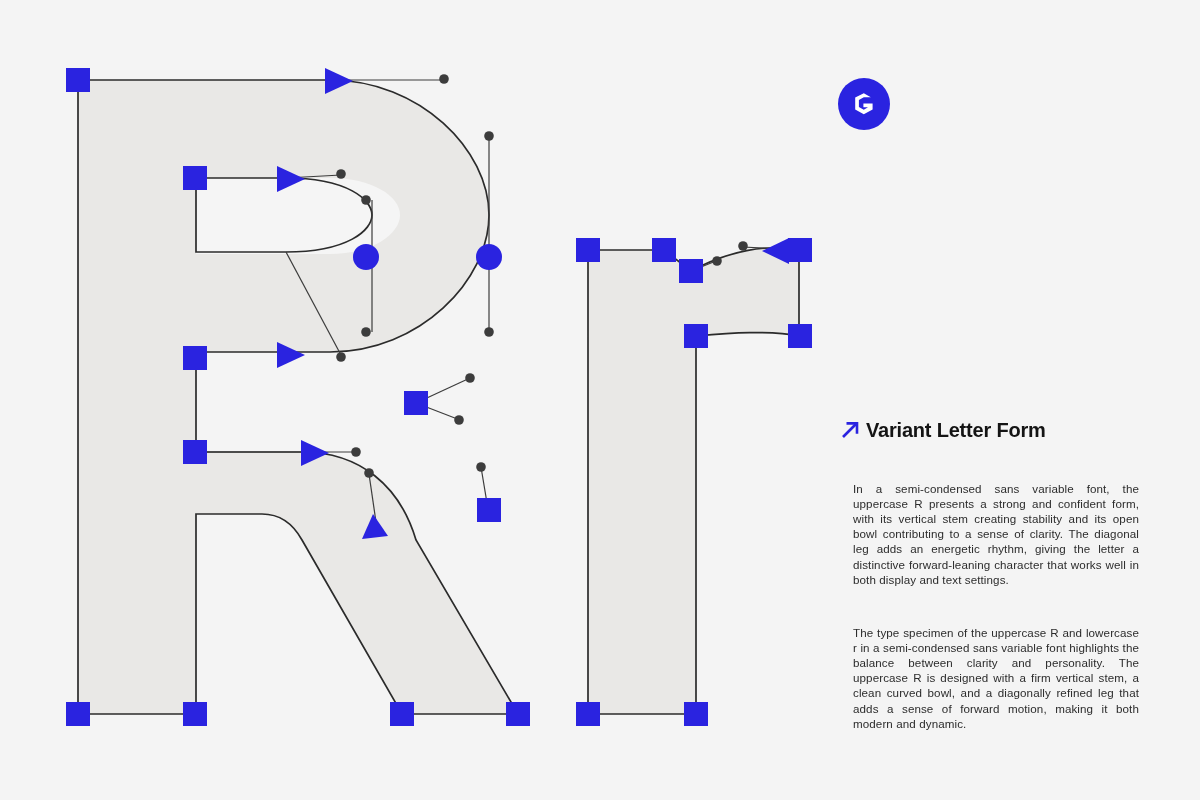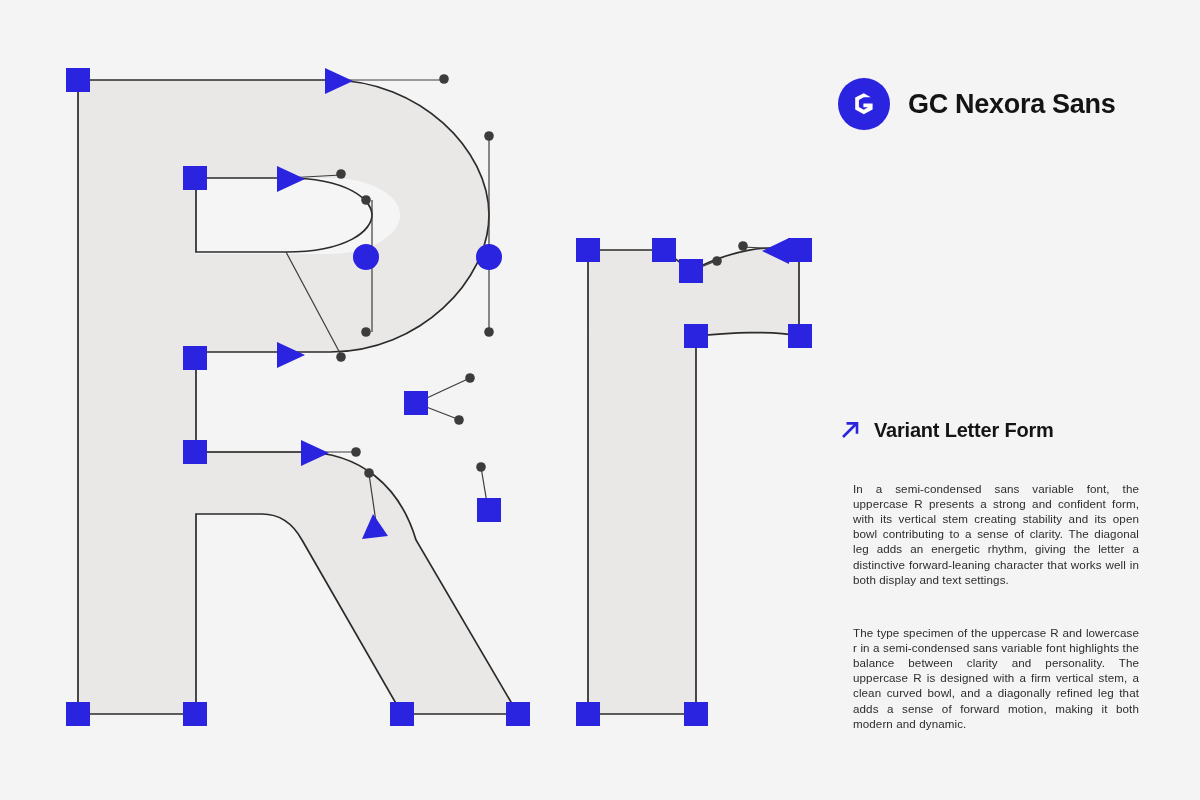--- a/index.html
+++ b/index.html
@@ -68,21 +68,21 @@
     white-space: nowrap;
     font-stretch: condensed;
   }
 
   .section-heading-row {
     position: absolute;
     left: 0;
     top: 418px;
     display: flex;
     align-items: center;
-    gap: 12px;
+    gap: 4px;
   }
   .heading-arrow {
     width: 24px;
     height: 24px;
     flex: 0 0 auto;
     display: block;
   }
   .section-heading {
     font-size: 20px;
     font-weight: 700;
@@ -272,21 +272,20 @@
   </div>
 
   <div id="info-panel">
 
     <div class="brand-row">
       <span class="brand-logo">
         <svg width="30" height="30" viewBox="0 0 30 30" xmlns="http://www.w3.org/2000/svg" aria-hidden="true">
           <path fill="#ffffff" d="M14.8 4.2 L6.2 8.6 L6.2 20.4 L14.8 25.2 L23.6 20.4 L23.6 14.4 L14.4 14.4 L14.4 18.3 L19.0 18.3 L14.8 20.7 L9.9 18.0 L9.9 10.9 L14.8 8.3 L21.8 8.3 Z"></path>
         </svg>
       </span>
-      <span class="brand-name">GC Nexora Sans</span>
     </div>
 
     <div class="section-heading-row">
       <span class="heading-arrow">
         <svg width="24" height="24" viewBox="0 0 24 24" xmlns="http://www.w3.org/2000/svg" aria-hidden="true">
           <path d="M5 19 L18 6" stroke="#2a23e0" stroke-width="2.6" fill="none"></path>
           <path d="M8.5 5.4 L19 5.4 L19 15.8" stroke="#2a23e0" stroke-width="2.6" fill="none"></path>
         </svg>
       </span>
       <span class="section-heading">Variant Letter Form</span>

